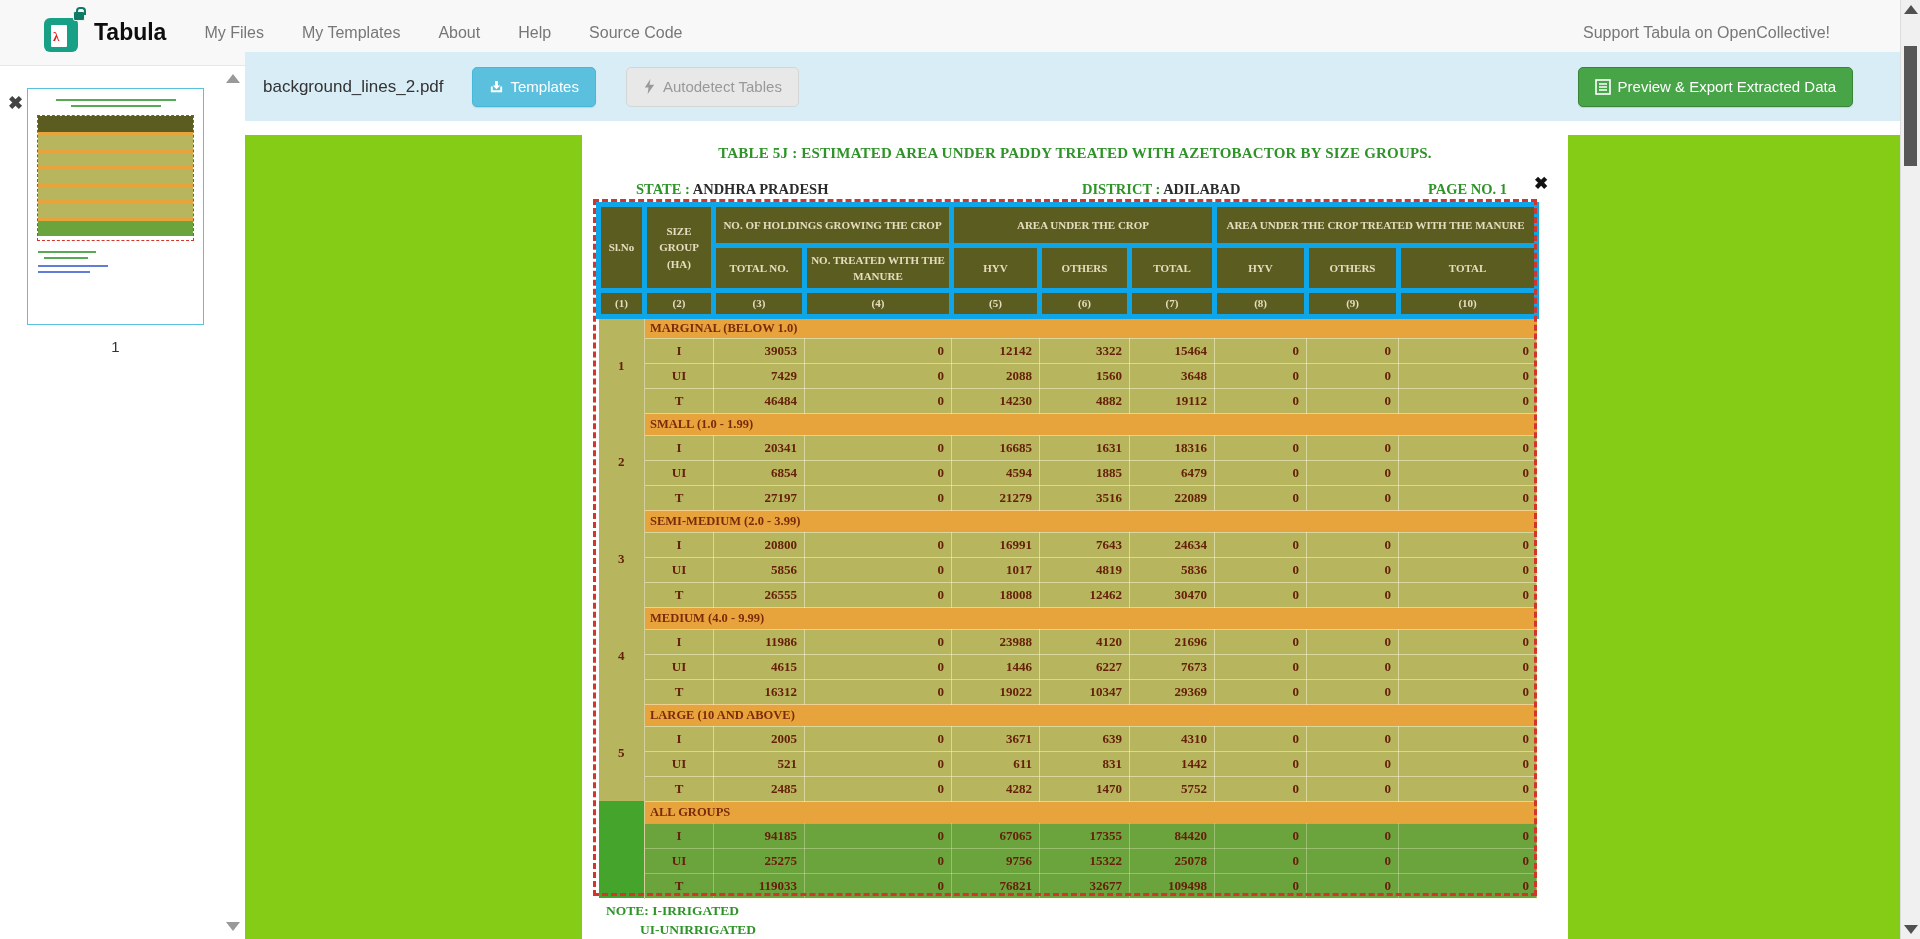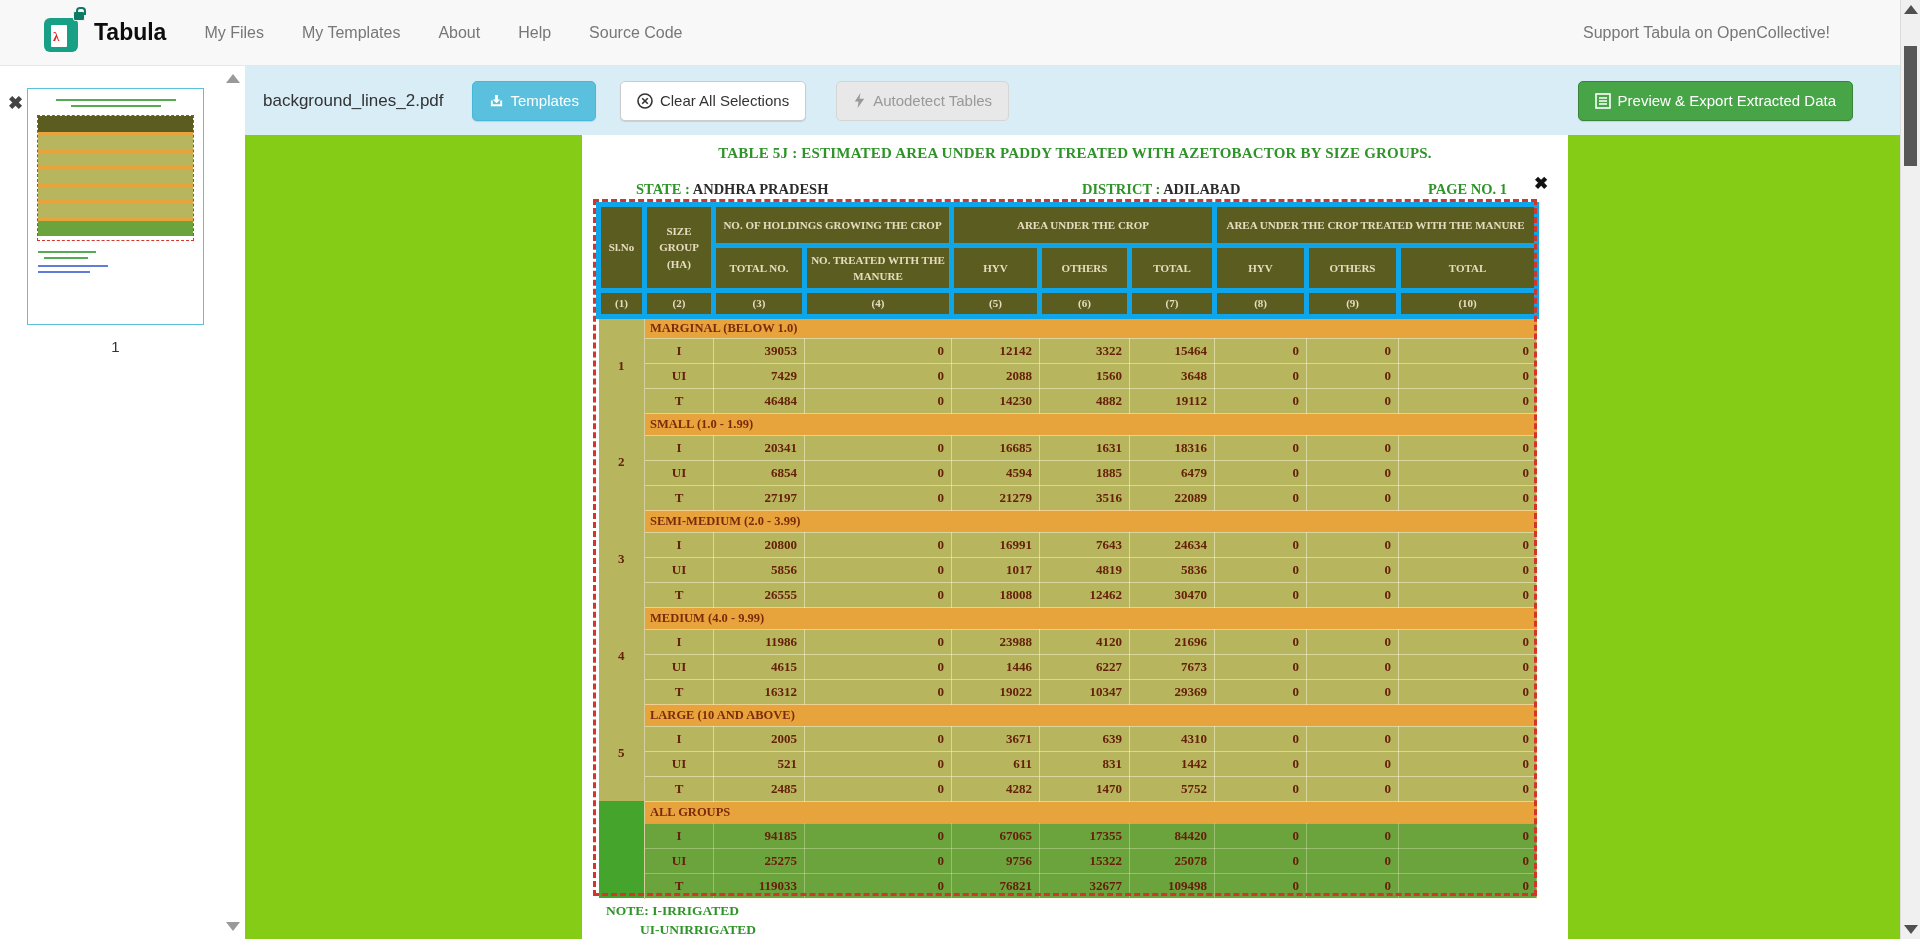--- a/index.html
+++ b/index.html
@@ -23,21 +23,21 @@
     background: #0f7a63; border-radius: 2px; border: 1px solid #e7f5f1; }
   .logo-lock:before { content:""; position:absolute; left: 2px; top: -5px; width: 6px; height: 6px;
     border: 2px solid #0f7a63; border-bottom: none; border-radius: 4px 4px 0 0; }
   .brand { font-size: 23px; font-weight: bold; color: #0d0d0d; margin-left: 12px; cursor: pointer; }
   .nav-links { display: flex; margin-left: 38px; gap: 38px; }
   .nav-links span { font-size: 16px; color: #777; cursor: pointer; }
   .support { position: absolute; right: 70px; font-size: 16px; color: #777; cursor: pointer; }
 
   
   #toolbar {
-    position: absolute; left: 245px; top: 66px; width: 1655px; height: 69px;
+    position: absolute; left: 245px; top: 52px; width: 1655px; height: 69px;
     background: #d9edf7; display: flex; align-items: center;
   }
   .filename { margin-left: 18px; font-size: 17px; color: #333; }
   .btn {
     height: 40px; border-radius: 5px; font-size: 15px; display: inline-flex;
     align-items: center; gap: 7px; padding: 0 16px; cursor: pointer;
     border: 1px solid transparent; box-shadow: 0 1px 1px rgba(0,0,0,.12);
     font-family: "Liberation Sans", sans-serif;
   }
   .btn-templates { background: #5bc0de; border-color: #46b8da; color: #fff; margin-left: 28px; }
@@ -143,27 +143,20 @@
 <div id="toolbar">
   <span class="filename">background_lines_2.pdf</span>
 
   <div class="btn btn-templates">
     <svg width="15" height="15" viewBox="0 0 16 16">
       <path fill="#fff" d="M2 14h12v-6h-2v4H4V8H2v6zm6-3 4-4h-2.5V2h-3v5H4l4 4z"></path>
     </svg>
     <span>Templates</span>
   </div>
 
-  <div class="btn btn-clear">
-    <svg width="16" height="16" viewBox="0 0 16 16">
-      <circle cx="8" cy="8" r="7" fill="none" stroke="#333" stroke-width="1.6"></circle>
-      <path d="M5.2 5.2 L10.8 10.8 M10.8 5.2 L5.2 10.8" stroke="#333" stroke-width="1.6"></path>
-    </svg>
-    <span>Clear All Selections</span>
-  </div>
 
   <div class="btn btn-auto">
     <svg width="13" height="15" viewBox="0 0 12 16">
       <path fill="#999" d="M7 0 1 9h4l-1 7 7-10H6l1-6z"></path>
     </svg>
     <span>Autodetect Tables</span>
   </div>
 
   <div class="btn btn-export">
     <svg width="16" height="16" viewBox="0 0 16 16">

